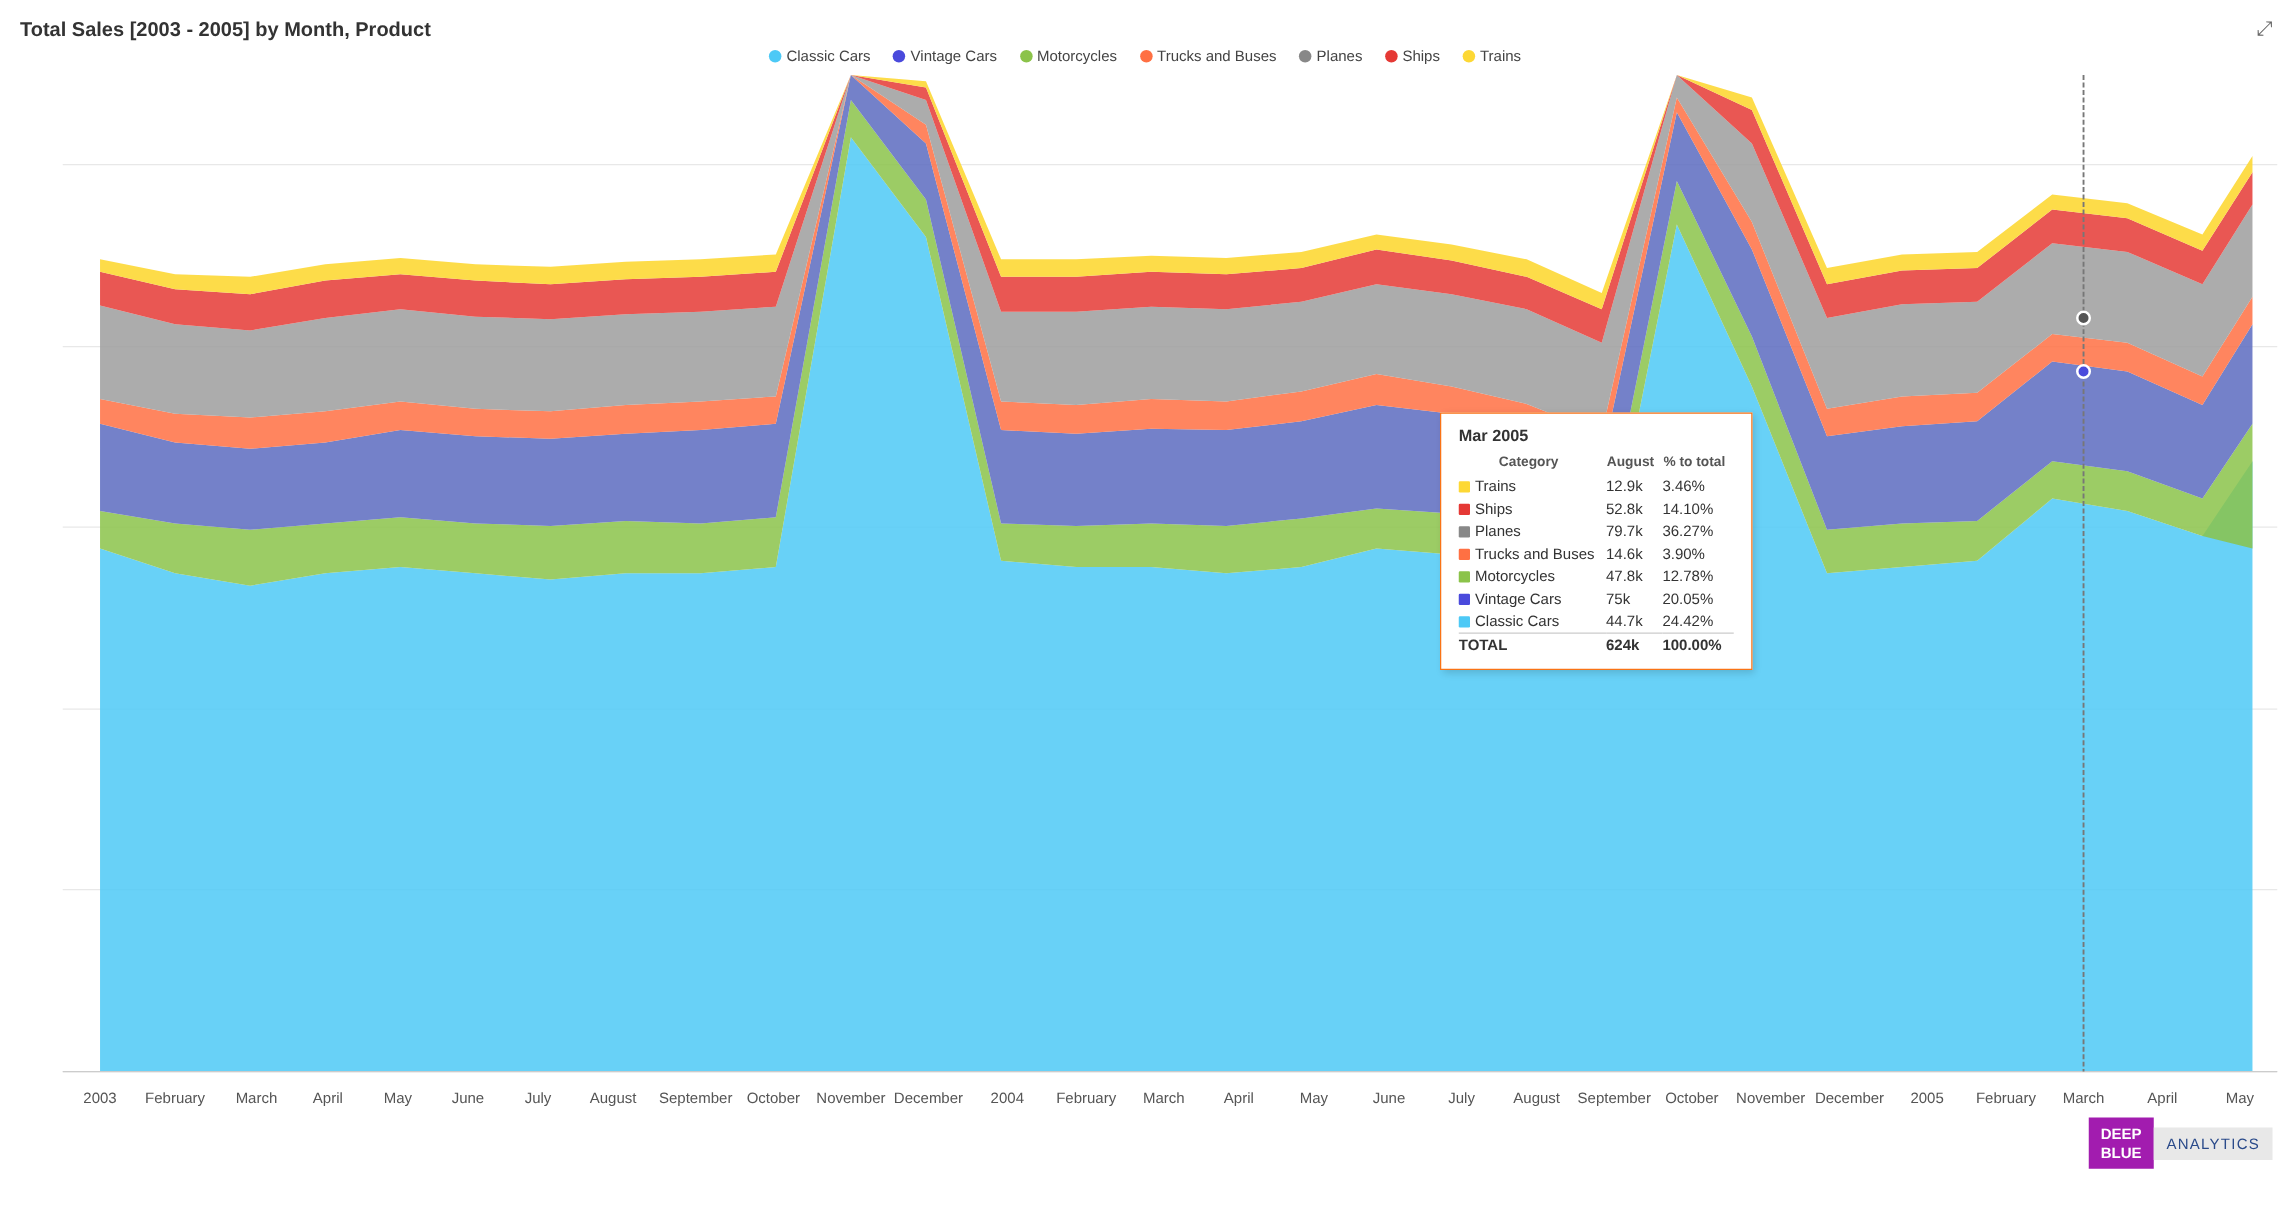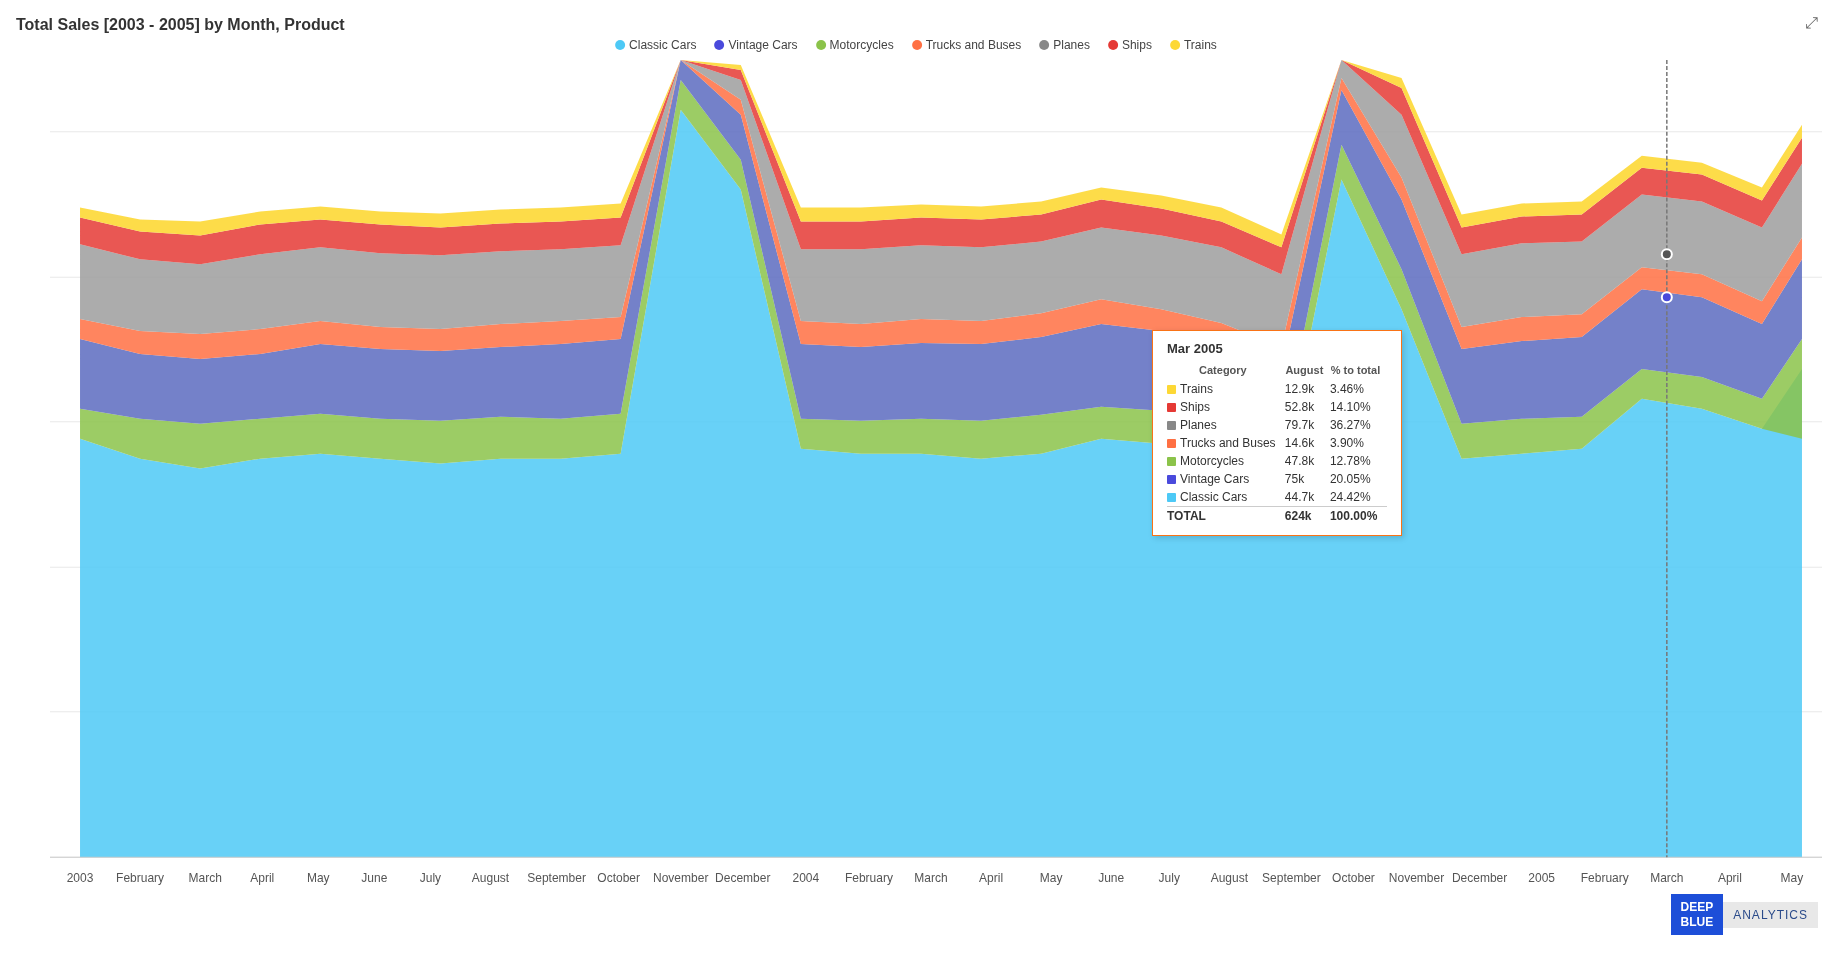--- a/index.html
+++ b/index.html
@@ -110,21 +110,21 @@
     }
     #brand-badge {
       position: absolute;
       bottom: 32px;
       right: 14px;
       display: flex;
       align-items: center;
       gap: 0;
     }
     #brand-deep-blue {
-      background: #1d4ed8;
+      background: #a21caf;
       color: white;
       padding: 6px 10px;
       font-size: 12px;
       font-weight: bold;
       line-height: 1.2;
     }
     #brand-analytics {
       background: #e8e8e8;
       color: #2a4a8a;
       padding: 6px 10px;

